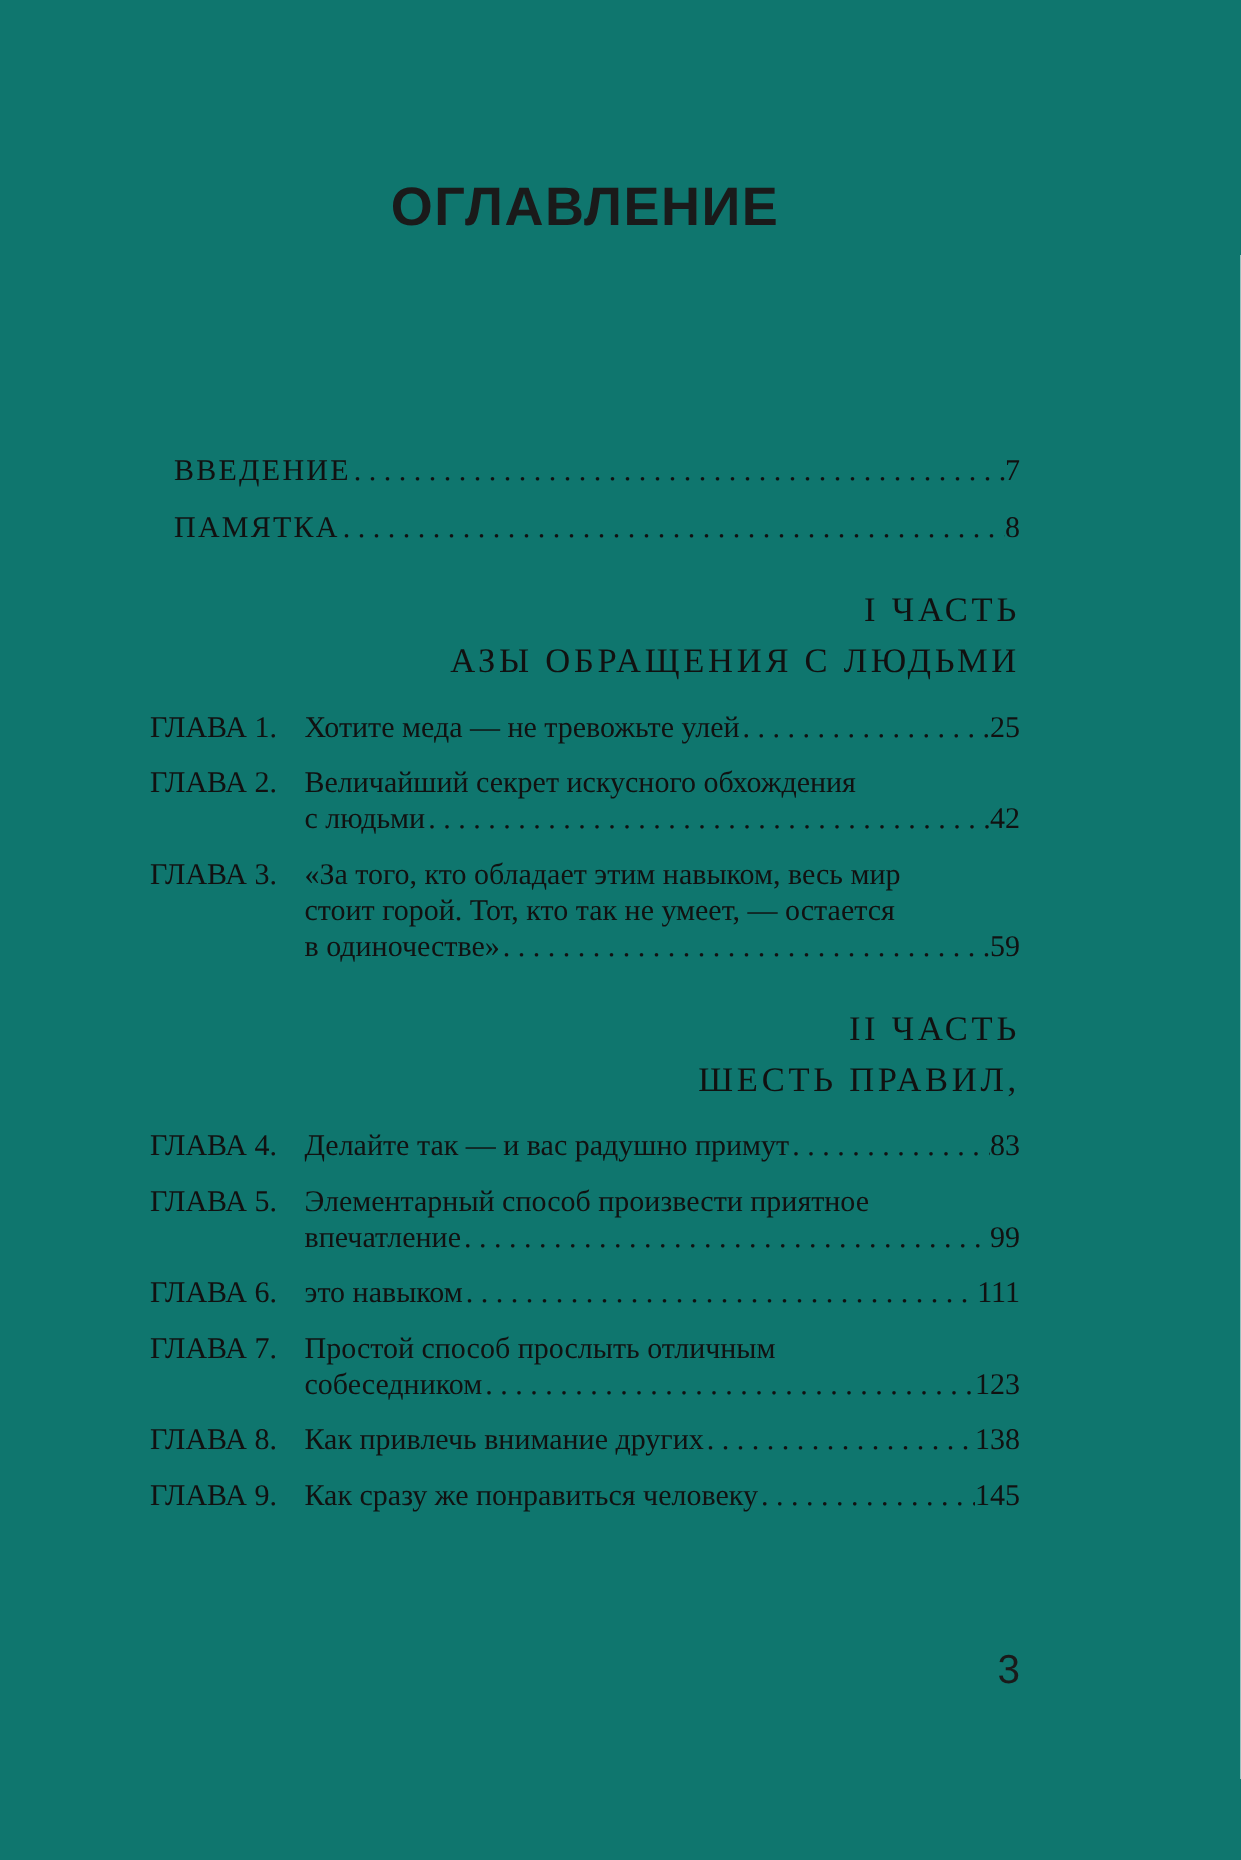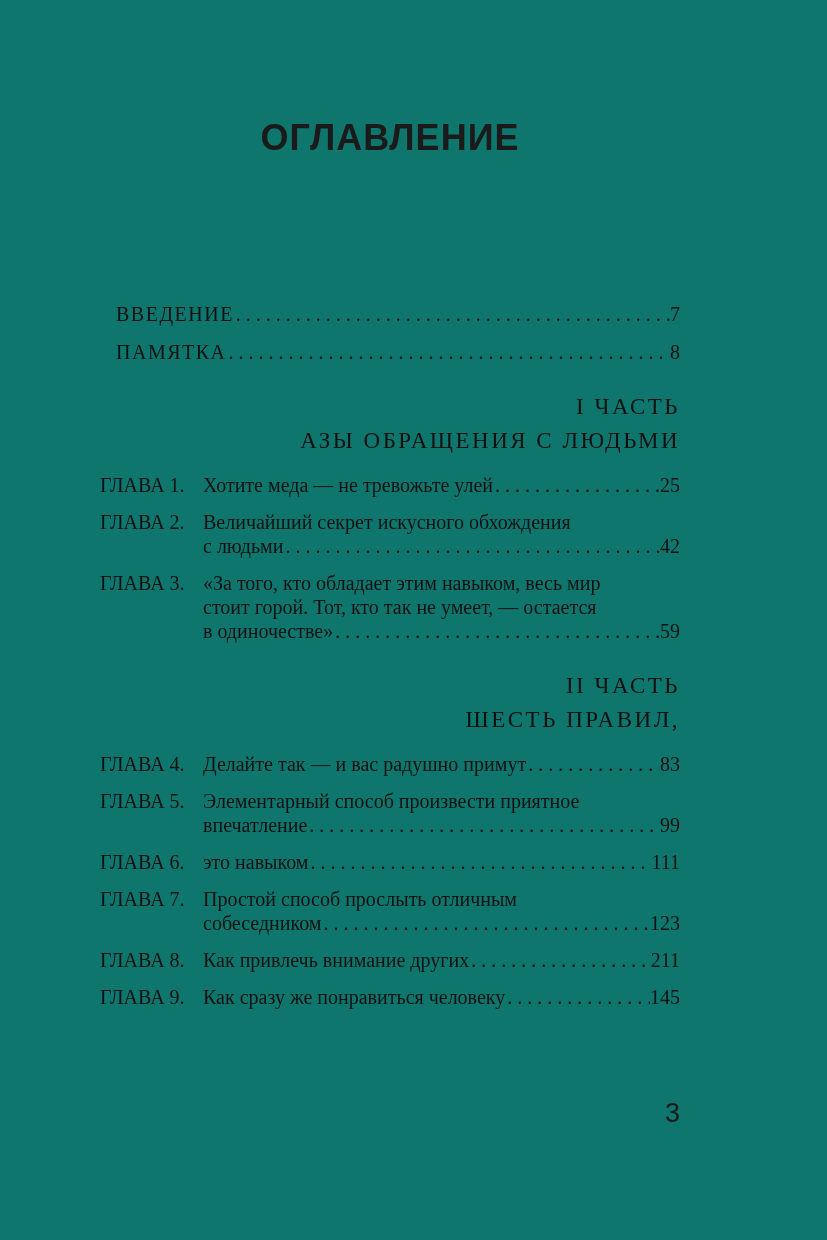--- a/index.html
+++ b/index.html
@@ -213,21 +213,21 @@
                   <span class="pg">123</span>
                 </div>
               </div>
             </div>
             <div class="entry">
               <span class="label">ГЛАВА 8.</span>
               <div class="body">
                 <div class="line">
                   <span class="text">Как привлечь внимание других</span>
                   <span class="dots"></span>
-                  <span class="pg">211</span>
+                  <span class="pg">138</span>
                 </div>
               </div>
             </div>
             <div class="entry">
               <span class="label">ГЛАВА 9.</span>
               <div class="body">
                 <div class="line">
                   <span class="text">Как сразу же понравиться человеку</span>
                   <span class="dots"></span>
                   <span class="pg">145</span>

